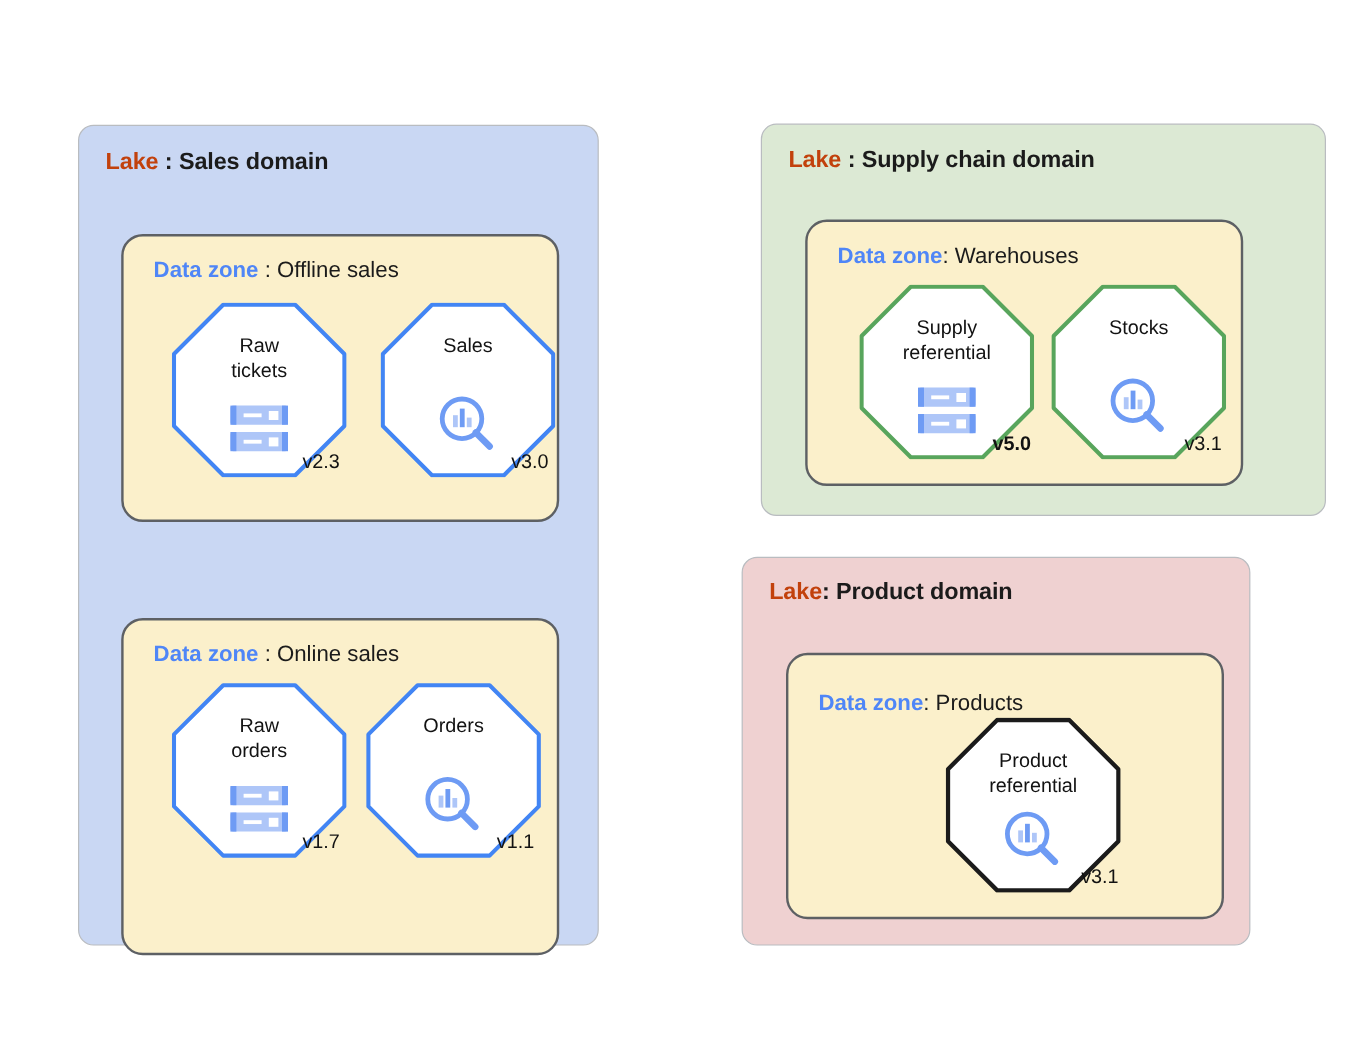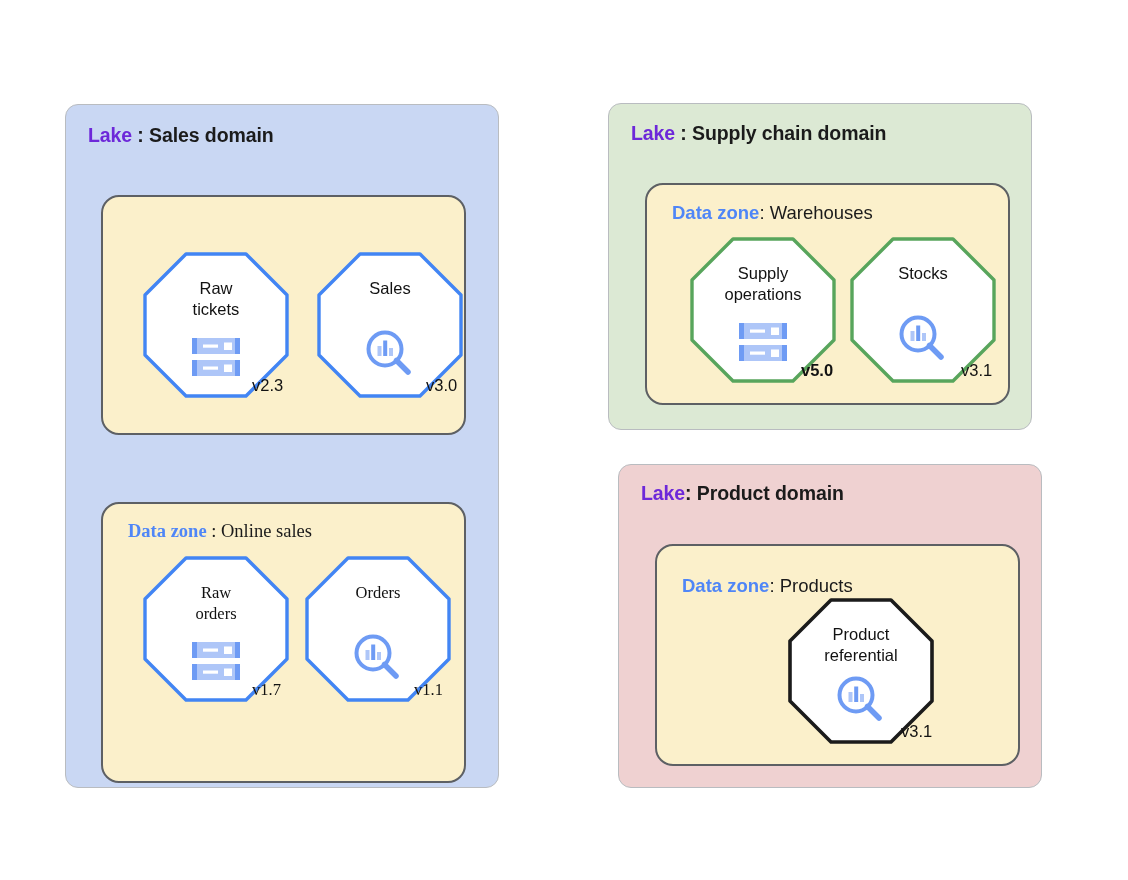--- a/index.html
+++ b/index.html
@@ -24,21 +24,21 @@
   }
   .lake-title {
     position: absolute;
     font-size: 19.5px;
     font-weight: 700;
     white-space: nowrap;
     color: #1b1b1b;
     letter-spacing: -0.1px;
   }
   .lake-title .kw {
-    color: #6d28d9;
+    color: #c2410c;
   }
   .lake-title .sep {
     color: #1b1b1b;
     font-weight: 700;
   }
 
   
   .zone {
     position: absolute;
     box-sizing: border-box;
@@ -101,20 +101,23 @@
 </head>
 <body>
 
 <div class="lake" style="left:65px; top:104px; width:434px; height:684px; background:#c9d7f3;">
 
   <div class="lake-title" style="left:22px; top:19px;">
     <span class="kw">Lake</span><span class="sep"> : </span><span>Sales domain</span>
   </div>
 
   <div class="zone" style="left:35px; top:90px; width:365px; height:240px;">
+    <div class="zone-title" style="left:25px; top:17px;">
+      <span class="kw">Data zone</span><span> : </span><span>Offline sales</span>
+    </div>
 
     <div class="asset" style="left:40px; top:55px; width:146px; height:146px;">
       <svg class="oct" width="146" height="146" viewBox="0 0 146 146">
         <polygon points="43,2 103,2 144,43 144,103 103,144 43,144 2,103 2,43" fill="#ffffff" stroke="#4285f4" stroke-width="3.4" stroke-linejoin="round"></polygon>
       </svg>
       <div class="asset-label" style="top:26px;">Raw
 tickets</div>
       <div class="asset-icon" style="top:84px;">
         <svg class="srv" width="54" height="44" viewBox="0 0 54 44">
           <rect x="3" y="2" width="48" height="16" rx="2.5" fill="#aec6f8"></rect>
@@ -143,21 +146,21 @@
           <rect x="13.5" y="18" width="4" height="10" fill="#aec6f8"></rect>
           <rect x="19.2" y="12.5" width="4" height="15.5" fill="#6e9bf4"></rect>
           <rect x="25" y="20" width="4" height="8" fill="#aec6f8"></rect>
           <line x1="32.5" y1="32.5" x2="44" y2="44" stroke="#6e9bf4" stroke-width="5.5" stroke-linecap="round"></line>
         </svg>
       </div>
       <div class="asset-version" style="left:109px; top:124px;">v3.0</div>
     </div>
   </div>
 
-  <div class="zone" style="left:35px; top:397px; width:365px; height:281px;font-family:Liberation Serif, serif;">
+  <div class="zone" style="left:35px; top:410px; width:365px; height:281px;">
     <div class="zone-title" style="left:25px; top:17px;">
       <span class="kw">Data zone</span><span> : </span><span>Online sales</span>
     </div>
 
     <div class="asset" style="left:40px; top:52px; width:146px; height:146px;">
       <svg class="oct" width="146" height="146" viewBox="0 0 146 146">
         <polygon points="43,2 103,2 144,43 144,103 103,144 43,144 2,103 2,43" fill="#ffffff" stroke="#4285f4" stroke-width="3.4" stroke-linejoin="round"></polygon>
       </svg>
       <div class="asset-label" style="top:26px;">Raw
 orders</div>
@@ -190,37 +193,37 @@
           <rect x="19.2" y="12.5" width="4" height="15.5" fill="#6e9bf4"></rect>
           <rect x="25" y="20" width="4" height="8" fill="#aec6f8"></rect>
           <line x1="32.5" y1="32.5" x2="44" y2="44" stroke="#6e9bf4" stroke-width="5.5" stroke-linecap="round"></line>
         </svg>
       </div>
       <div class="asset-version" style="left:109px; top:124px;">v1.1</div>
     </div>
   </div>
 </div>
 
-<div class="lake" style="left:608px; top:103px; width:424px; height:327px; background:#dce9d4;">
+<div class="lake" style="left:634px; top:103px; width:471px; height:327px; background:#dce9d4;">
 
   <div class="lake-title" style="left:22px; top:18px;">
     <span class="kw">Lake</span><span class="sep"> : </span><span>Supply chain domain</span>
   </div>
 
   <div class="zone" style="left:36px; top:79px; width:365px; height:222px;">
     <div class="zone-title" style="left:25px; top:17px;">
       <span class="kw">Data zone</span><span>: </span><span>Warehouses</span>
     </div>
 
     <div class="asset" style="left:43px; top:52px; width:146px; height:146px;">
       <svg class="oct" width="146" height="146" viewBox="0 0 146 146">
         <polygon points="43,2 103,2 144,43 144,103 103,144 43,144 2,103 2,43" fill="#ffffff" stroke="#58a55c" stroke-width="3.4" stroke-linejoin="round"></polygon>
       </svg>
       <div class="asset-label" style="top:26px;">Supply
-operations</div>
+referential</div>
       <div class="asset-icon" style="top:84px;">
         <svg class="srv" width="54" height="44" viewBox="0 0 54 44">
           <rect x="3" y="2" width="48" height="16" rx="2.5" fill="#aec6f8"></rect>
           <rect x="3" y="2" width="5" height="16" fill="#6e9bf4"></rect>
           <rect x="46" y="2" width="5" height="16" fill="#6e9bf4"></rect>
           <rect x="14" y="8.5" width="15" height="3.2" fill="#ffffff"></rect>
           <rect x="35" y="6.5" width="8" height="7.5" fill="#ffffff"></rect>
           <rect x="3" y="24" width="48" height="16" rx="2.5" fill="#aec6f8"></rect>
           <rect x="3" y="24" width="5" height="16" fill="#6e9bf4"></rect>
           <rect x="46" y="24" width="5" height="16" fill="#6e9bf4"></rect>

